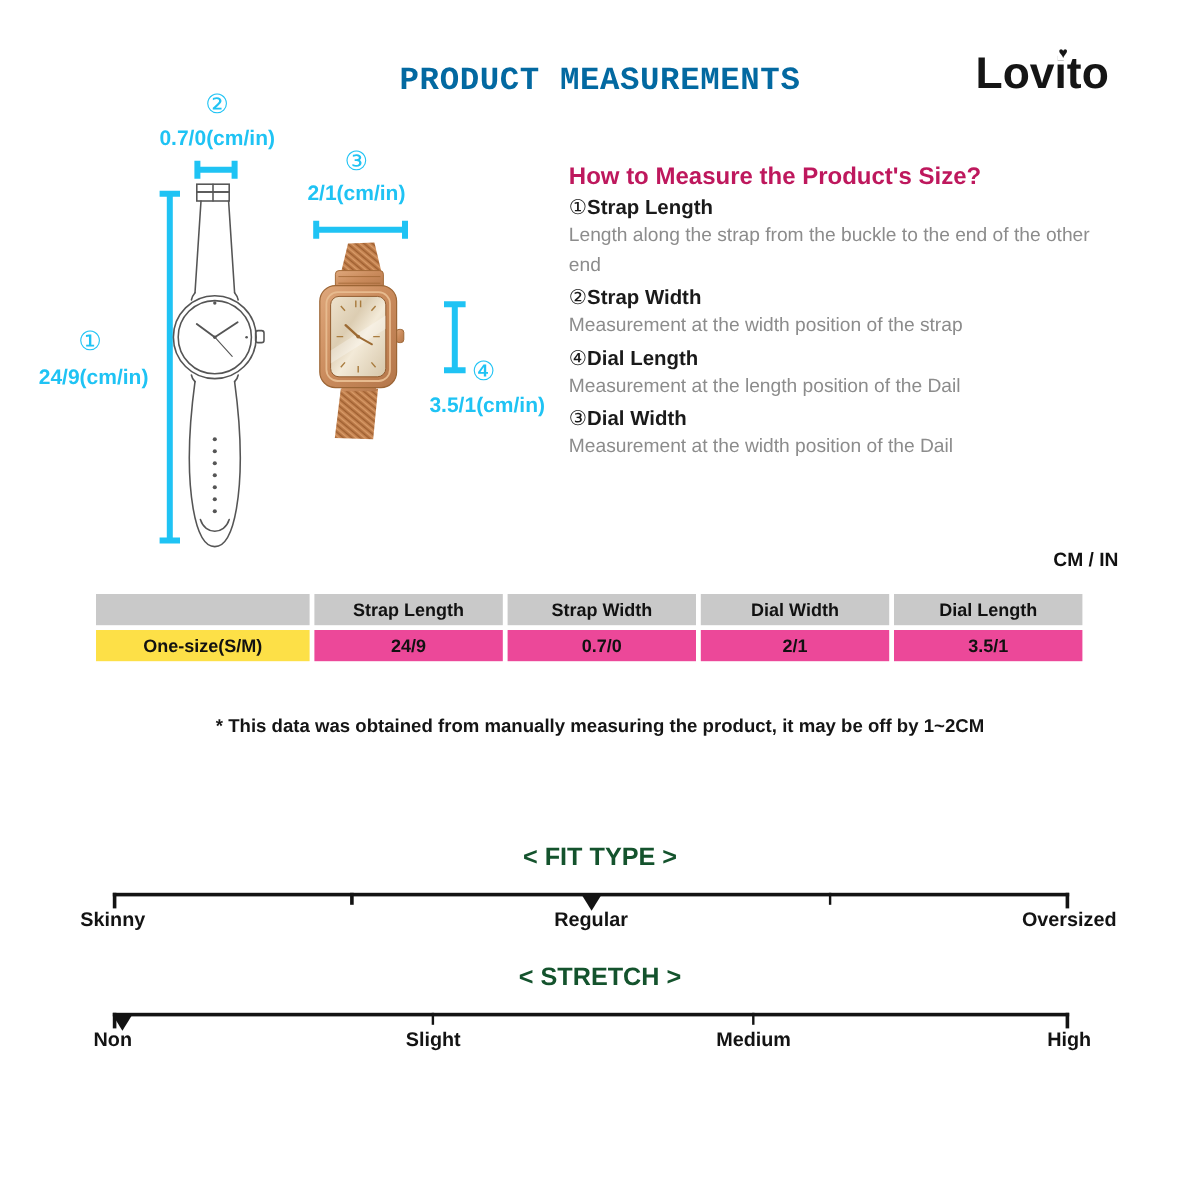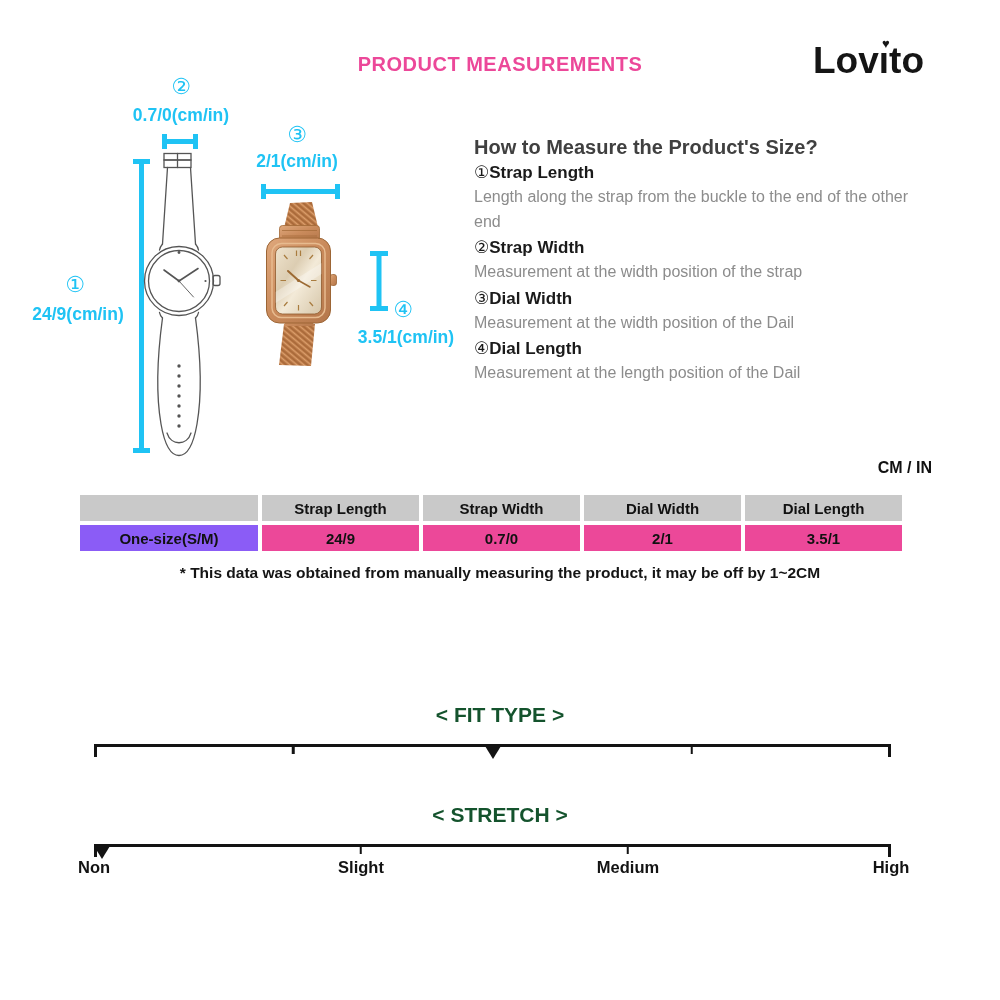--- a/index.html
+++ b/index.html
@@ -2,21 +2,21 @@
 <html><head>
 <meta charset="utf-8">
 <style>
   * { margin:0; padding:0; box-sizing:border-box; }
   html,body { background:#ffffff; }
   body { font-family:"Liberation Sans","DejaVu Sans",sans-serif; color:#111; }
   .canvas { position:relative; width:1000px; height:1000px; background:#fff; overflow:hidden; margin:0 auto; }
 
   
   .page-title { position:absolute; top:53px; left:0; width:100%; text-align:center;
-    font-size:20px; font-weight:800; letter-spacing:0.5px; color:#ec4899; }
+    font-size:27px; font-weight:800; letter-spacing:0.5px; color:#0369a1;font-family:Liberation Mono, monospace; }
   .brand-logo { position:absolute; top:40px; left:813px; width:120px; font-size:37px;
     font-weight:800; letter-spacing:0px; color:#151515; }
   .brand-heart { position:absolute; top:37px; left:881px; font-size:13px; color:#151515;
     background:#fff; line-height:13px; padding:0 1px; }
 
   
   .ann { position:absolute; color:#1FC3F4; text-align:center; transform:translateX(-50%); white-space:nowrap; }
   .ann-num { font-size:22px; line-height:22px; font-weight:400; }
   .ann-val { font-size:17.5px; font-weight:700; }
   #ann2-num { left:181px; top:76px; }
@@ -25,38 +25,38 @@
   #ann3-val { left:297px; top:151px; }
   #ann1-num { left:75px;  top:274px; }
   #ann1-val { left:78px;  top:304px; }
   #ann4-num { left:403px; top:299px; }
   #ann4-val { left:406px; top:327px; }
 
   .diagram-svg { position:absolute; left:0; top:0; }
 
   
   .howto { position:absolute; left:474px; top:136px; width:446px; }
-  .howto-heading { font-size:20px; font-weight:700; color:#404040; }
+  .howto-heading { font-size:20px; font-weight:700; color:#be185d; }
   .howto-label { font-size:17px; font-weight:700; line-height:25px; margin-top:1px; color:#1a1a1a; }
   .howto-num { font-weight:400; font-size:17px; }
   .howto-desc { font-size:16px; line-height:24.5px; color:#8c8c8c; }
 
   
   .unit-label { position:absolute; top:459px; left:732px; width:200px; text-align:right;
     font-size:16px; font-weight:700; }
   .size-table { position:absolute; left:80px; top:495px; width:822px;
     display:grid; grid-template-columns:178px 157px 157px 157px 157px;
     grid-auto-rows:26px; column-gap:4px; row-gap:4px; }
   .cell { display:flex; align-items:center; justify-content:center;
     font-size:15px; font-weight:600; }
   .cell.head { background:#c9c9c9; }
   .cell.val { background:#ec4899; }
-  .cell.size { background:#8b5cf6; }
-
-  .footnote { position:absolute; top:564px; left:0; width:100%; text-align:center;
+  .cell.size { background:#fde047; }
+
+  .footnote { position:absolute; top:597px; left:0; width:100%; text-align:center;
     font-size:15.5px; font-weight:700; color:#151515; }
 
   
   .scale-title { position:absolute; left:0; width:100%; text-align:center;
     font-size:21px; font-weight:800; color:#14532d; }
   #fit-title { top:703px; }
   #stretch-title { top:803px; }
   .scale-line { position:absolute; left:94px; width:797px; height:3px; background:#131313; }
   #fit-line { top:744px; }
   #stretch-line { top:844px; }
@@ -179,26 +179,26 @@
 
     <div>
       <div class="howto-label"><span class="howto-num">①</span><span>Strap Length</span></div>
       <div class="howto-desc">Length along the strap from the buckle to the end of the other end</div>
     </div>
     <div>
       <div class="howto-label"><span class="howto-num">②</span><span>Strap Width</span></div>
       <div class="howto-desc">Measurement at the width position of the strap</div>
     </div>
     <div>
+      <div class="howto-label"><span class="howto-num">④</span><span>Dial Length</span></div>
+      <div class="howto-desc">Measurement at the length position of the Dail</div>
+    </div>
+    <div>
       <div class="howto-label"><span class="howto-num">③</span><span>Dial Width</span></div>
       <div class="howto-desc">Measurement at the width position of the Dail</div>
-    </div>
-    <div>
-      <div class="howto-label"><span class="howto-num">④</span><span>Dial Length</span></div>
-      <div class="howto-desc">Measurement at the length position of the Dail</div>
     </div>
   </div>
 
   <div class="unit-label">CM / IN</div>
 
   <div class="size-table">
     <div class="cell head"></div>
     <div class="cell head">Strap Length</div>
     <div class="cell head">Strap Width</div>
     <div class="cell head">Dial Width</div>
@@ -214,20 +214,25 @@
   <div class="footnote">* This data was obtained from manually measuring the product, it may be off by 1~2CM</div>
 
   <div class="scale-title" id="fit-title">&lt; FIT TYPE &gt;</div>
   <div class="scale-line" id="fit-line">
     <div class="cap l"></div>
     <div class="cap r"></div>
     <div class="tick" style="left:25%;"></div>
     <div class="tick" style="left:75%;"></div>
     <div class="marker" style="left:50%;"></div>
   </div>
+  <div class="scale-labels" id="fit-labels">
+    <span style="left:0%;">Skinny</span>
+    <span style="left:50%;">Regular</span>
+    <span style="left:100%;">Oversized</span>
+  </div>
 
   <div class="scale-title" id="stretch-title">&lt; STRETCH &gt;</div>
   <div class="scale-line" id="stretch-line">
     <div class="cap l"></div>
     <div class="cap r"></div>
     <div class="tick" style="left:33.5%;"></div>
     <div class="tick" style="left:67%;"></div>
     <div class="marker" style="left:1%;"></div>
   </div>
   <div class="scale-labels" id="stretch-labels">

